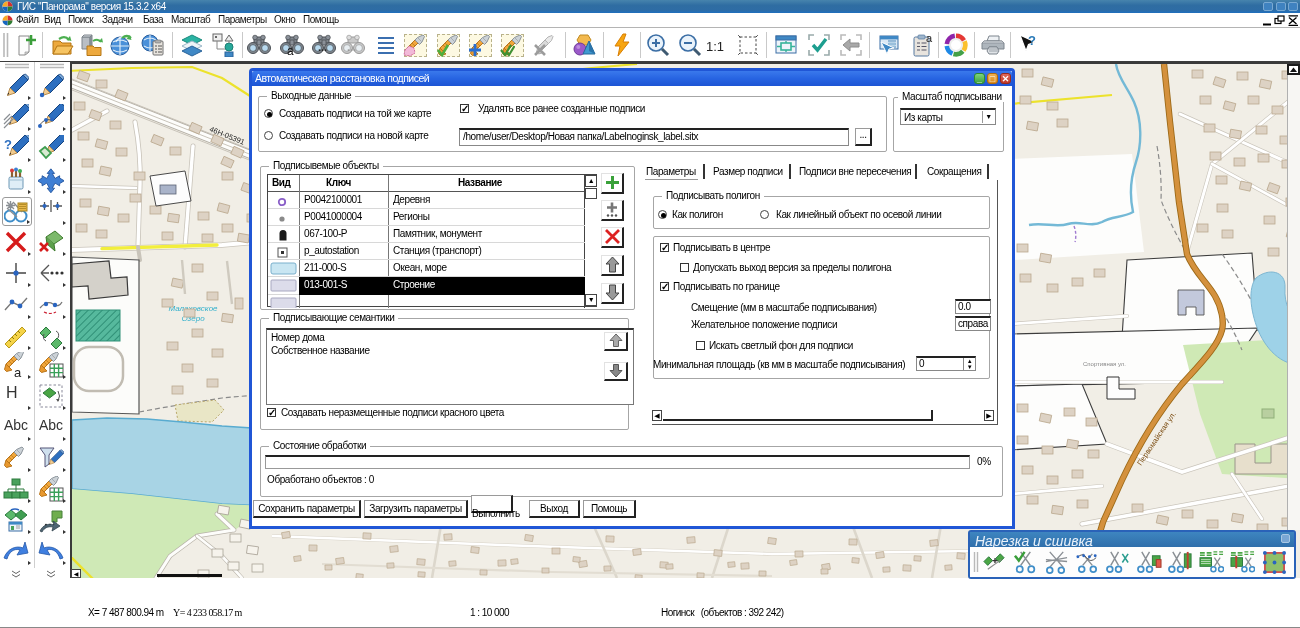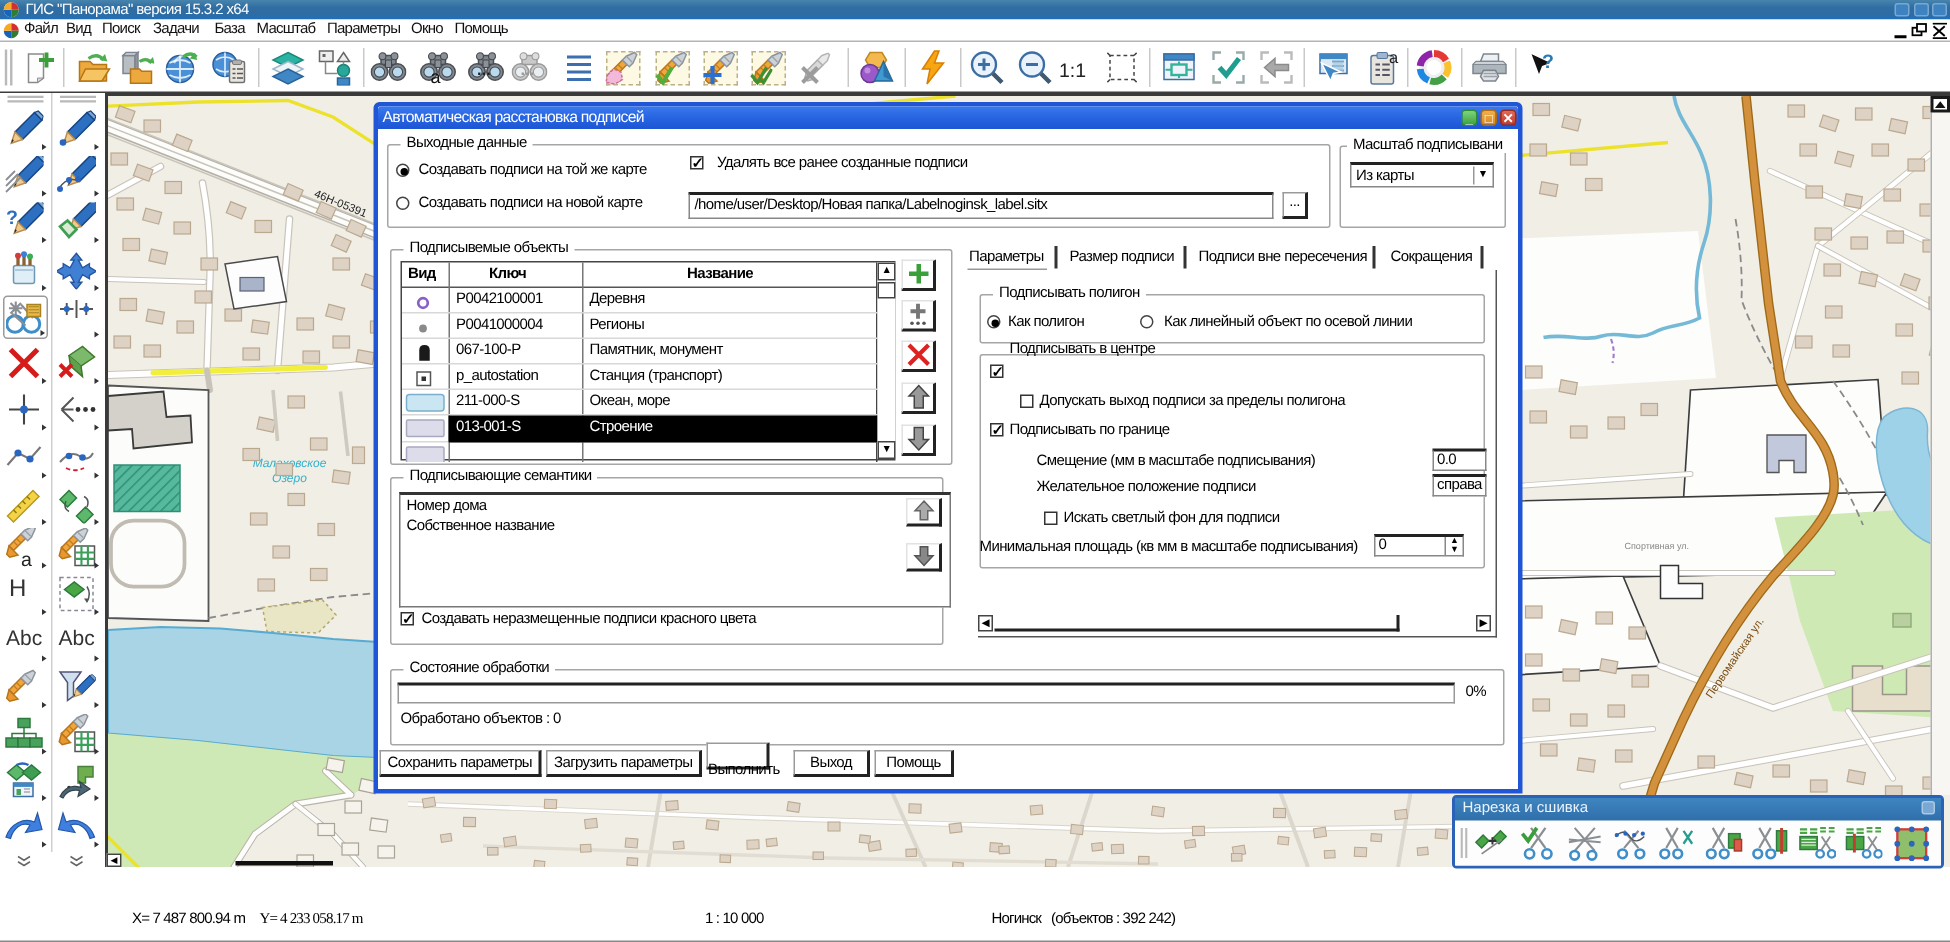--- a/index.html
+++ b/index.html
@@ -28,21 +28,21 @@
 
 #map { left:70px; top:62px; width:1230px; height:516px; background:#f1eee7; border-top:2px solid #3a3a3a; border-left:2px solid #3a3a3a; }
 
 #vsb { left:1287px; top:64px; width:13px; height:466px; background:#f7f6f3; border-left:1px solid #b0b0b0; }
 #vsb .btn { position:absolute; left:-1px; top:0px; width:13px; height:11px; background:#fff; border:2px solid #1a1a1a; }
 
 #hsbbtn { left:71px; top:569px; width:10px; height:9px; background:#fff; border:1px solid #444; font-size:6px; text-align:center; line-height:8px; color:#000; }
 #hsbline { left:157px; top:574px; width:65px; height:3px; background:#111; }
 
 #cutbar { left:968px; top:530px; width:328px; height:49px; border:2px solid #2a62b8; border-radius:3px; background:#fff; }
-#cuttitle { position:absolute; left:0; top:0; width:324px; height:17px; background:linear-gradient(180deg,#3e85c0,#2d6ca8); color:#eaf2fa; font-size:10px; padding:1px 0 0 5px; }
+#cuttitle { position:absolute; left:0; top:0; width:324px; height:17px; background:linear-gradient(180deg,#3e85c0,#2d6ca8); color:#eaf2fa; font-size:14px; padding:1px 0 0 5px;font-style:italic; }
 #cutbody { position:absolute; left:0; top:15px; width:324px; height:30px; background:#fdfdfd; }
 .cuticon { top:3px; width:25px; height:25px; }
 
 #status1 { left:0; top:583px; width:1300px; height:18px; background:#fff; border:1px solid #222; font-size:10px; letter-spacing:-0.45px; color:#000; }
 #status1 span { position:absolute; left:5px; top:2px; }
 #status2 { left:0; top:601px; width:1300px; height:27px; background:#fff; font-size:10px; letter-spacing:-0.55px; color:#000; border-bottom:1px solid #888; }
 
 #dlg { left:249px; top:68px; width:766px; height:461px; background:#fff; border:3px solid #2056d6; border-radius:4px 4px 0 0; }
 #dlgtitle { position:absolute; left:0; top:0; width:760px; height:15px;
   background:linear-gradient(180deg,#3a79ec 0%,#2764e2 50%,#1d55d4 100%);
@@ -1234,23 +1234,23 @@
     <div class="grp" style="left:401px;top:125px;width:337px;height:33px">
         <span class="glabel">Подписывать полигон</span>
       </div>
     <div class="radio on" style="left:406px;top:139px"></div>
     <div class="dtext" style="left:420px;top:138px">Как полигон</div>
     <div class="radio" style="left:508px;top:139px"></div>
     <div class="dtext" style="left:524px;top:138px">Как линейный объект по осевой линии</div>
 
     <div class="abs" style="left:401px;top:165px;width:337px;height:143px;border:1px solid #a6a6a6;border-radius:2px"></div>
     <div class="cb on" style="left:408px;top:172px"></div>
-    <div class="dtext" style="left:421px;top:156px">Подписывать в центре</div>
+    <div class="dtext" style="left:421px;top:171px">Подписывать в центре</div>
     <div class="cb" style="left:428px;top:192px"></div>
-    <div class="dtext" style="left:441px;top:191px">Допускать выход подписи за пределы полигона</div>
+    <div class="dtext" style="left:441px;top:191px">Допускать выход версия за пределы полигона</div>
     <div class="cb on" style="left:408px;top:211px"></div>
     <div class="dtext" style="left:421px;top:210px">Подписывать по границе</div>
     <div class="dtext" style="left:439px;top:231px">Смещение (мм в масштабе подписывания)</div>
     <div class="tfield" style="left:703px;top:228px;width:36px;height:15px;padding:0 2px">0.0</div>
     <div class="dtext" style="left:439px;top:248px">Желательное положение подписи</div>
     <div class="tfield" style="left:703px;top:245px;width:36px;height:15px;padding:0 2px">справа</div>
     <div class="cb" style="left:444px;top:270px"></div>
     <div class="dtext" style="left:457px;top:269px">Искать светлый фон для подписи</div>
     <div class="dtext" style="left:401px;top:288px">Минимальная площадь (кв мм в масштабе подписывания)</div>
     <div class="tfield" style="left:664px;top:285px;width:60px;height:15px;padding:0 2px">0<span class="abs" style="right:0;top:0;width:12px;height:13px;border-left:1px solid #888;font-size:6px;line-height:6px;text-align:center">▲<br>▼</span></div>

